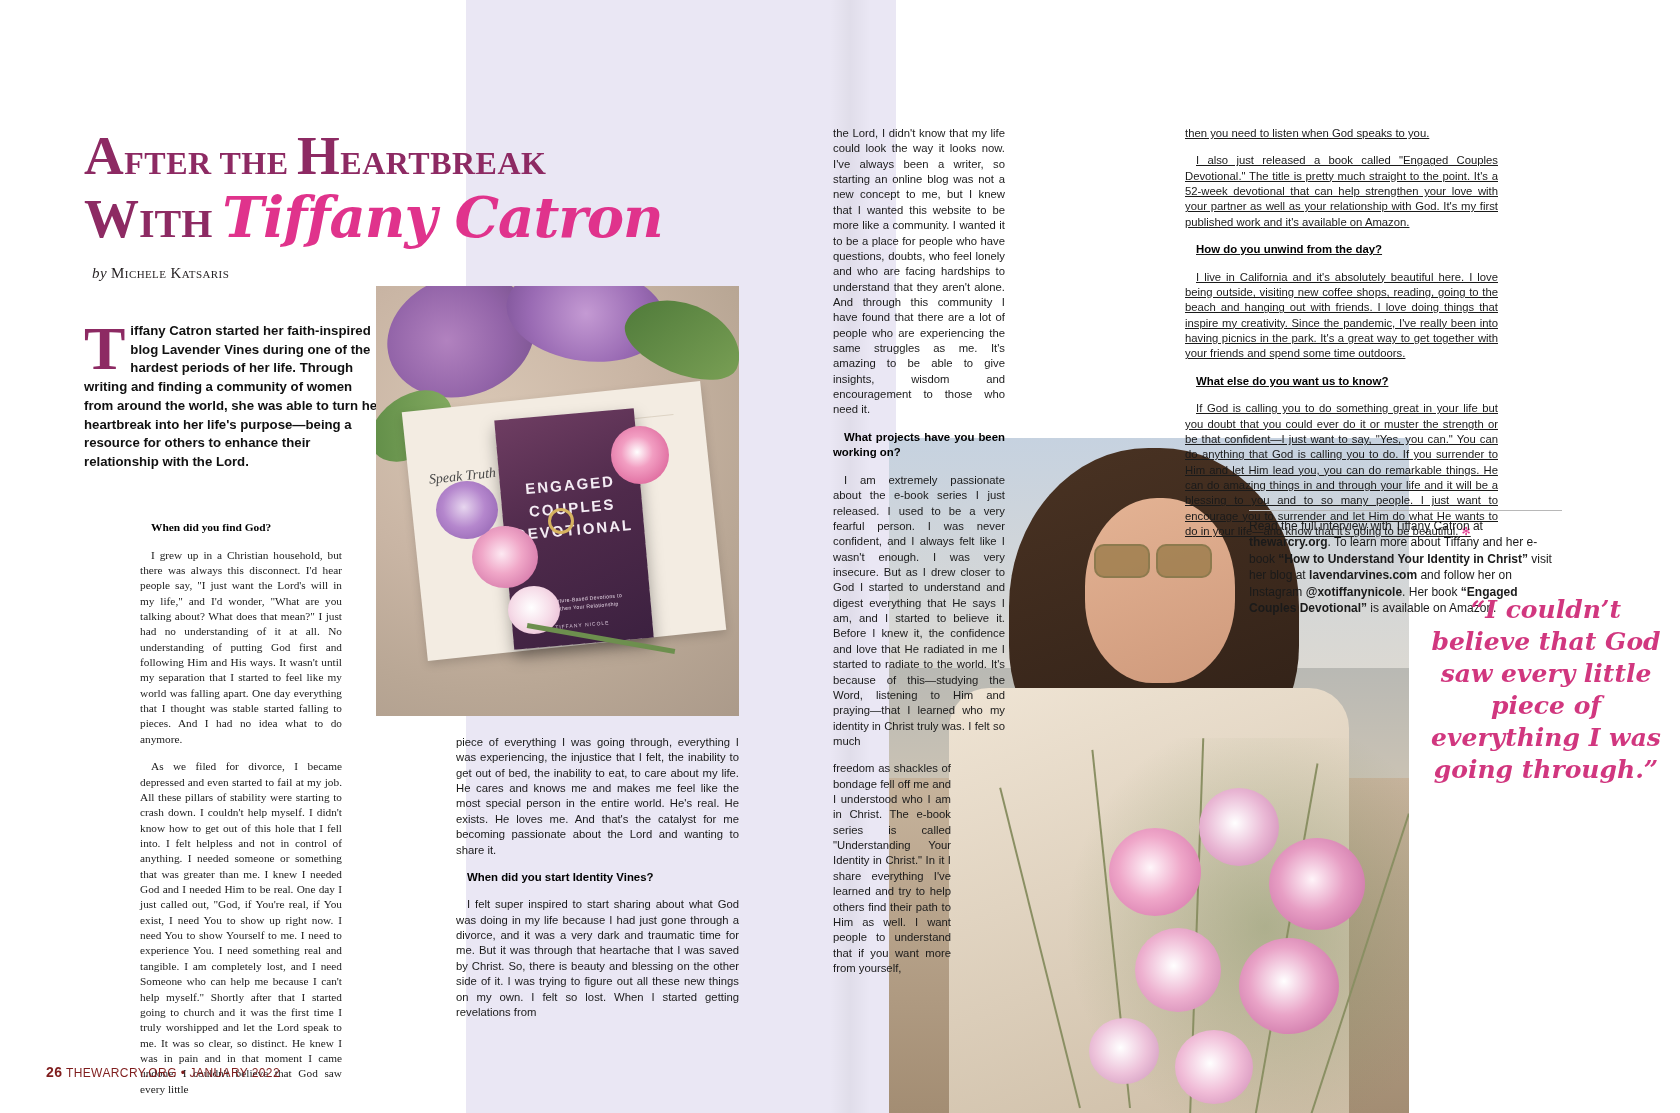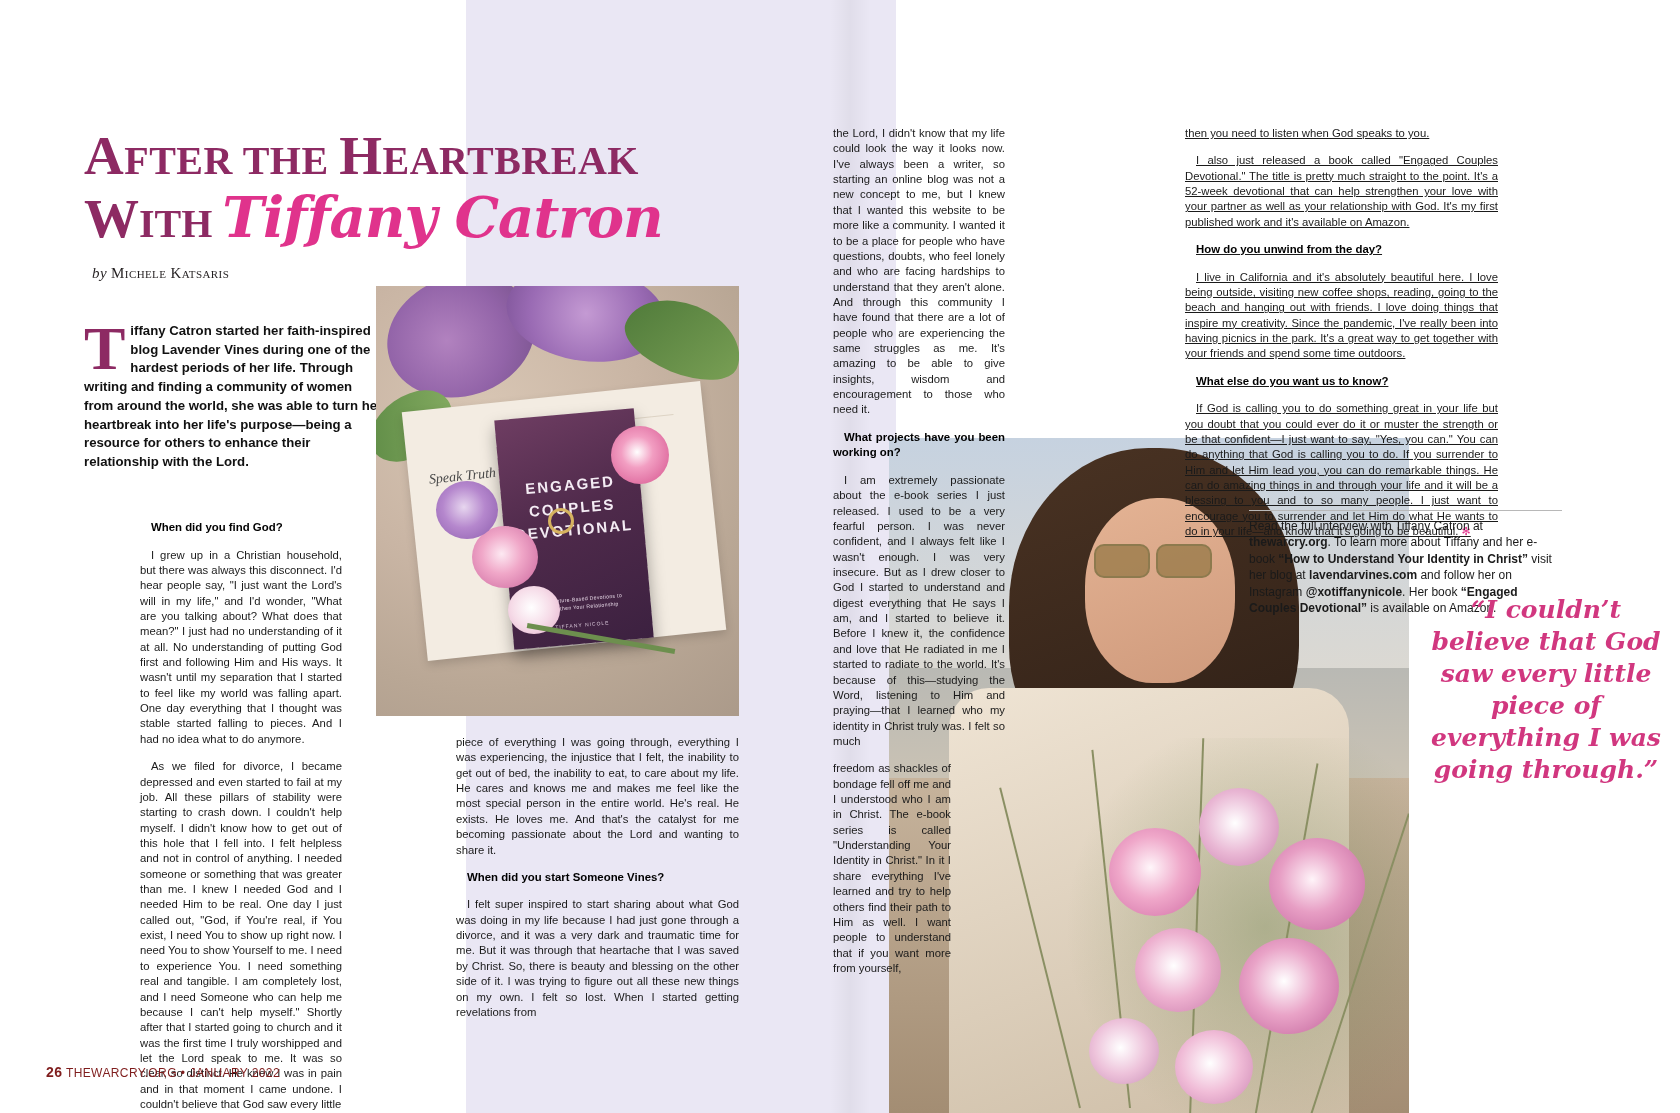--- a/index.html
+++ b/index.html
@@ -23,21 +23,21 @@
   .headline{position:absolute;left:84px;top:128px;width:620px;}
   .headline .l1{
     font-family:"Liberation Serif", serif;
     font-weight:bold;
     color:#8d2a63;
     font-size:55px;
     letter-spacing:0.5px;
     line-height:1.0;
     white-space:nowrap;
   }
-  .headline .l1 .sm{font-size:40px;}
+  .headline .l1 .sm{font-size:32px;}
   .headline .l2{
     font-family:"Liberation Serif", serif;
     font-weight:bold;
     color:#8d2a63;
     font-size:55px;
     line-height:1.0;
     margin-top:6px;
     white-space:nowrap;
   }
   .headline .l2 .sm{font-size:40px;}
@@ -90,21 +90,21 @@
   .col p.first{text-indent:0;}
   .qh{
     font-weight:bold;
     font-size:11.4px;
     margin:9px 0 1px 0;
     text-indent:0;
     color:#000;
   }
   .col .qh:first-child{margin-top:0;}
 
-  #col1{left:140px;top:520px;width:202px;}
+  #col1{left:140px;top:520px;width:202px;font-family:Liberation Serif, serif;}
   #col2{left:456px;top:723px;width:283px;}
   #col3{left:833px;top:114px;width:172px;}
   #col4{left:1185px;top:114px;width:313px;text-decoration:underline;}
 
   
   #col3 .narrow{width:118px;}
 
   
   .photo-book{
     position:absolute;left:376px;top:286px;width:363px;height:430px;
@@ -282,21 +282,21 @@
   </div>
 </div>
 
 <div class="col" id="col1">
     <p class="qh">When did you find God?</p>
     <p class="">I grew up in a Christian household, but there was always this disconnect. I'd hear people say, "I just want the Lord's will in my life," and I'd wonder, "What are you talking about? What does that mean?" I just had no understanding of it at all. No understanding of putting God first and following Him and His ways. It wasn't until my separation that I started to feel like my world was falling apart. One day everything that I thought was stable started falling to pieces. And I had no idea what to do anymore.</p>
     <p class="">As we filed for divorce, I became depressed and even started to fail at my job. All these pillars of stability were starting to crash down. I couldn't help myself. I didn't know how to get out of this hole that I fell into. I felt helpless and not in control of anything. I needed someone or something that was greater than me. I knew I needed God and I needed Him to be real. One day I just called out, "God, if You're real, if You exist, I need You to show up right now. I need You to show Yourself to me. I need to experience You. I need something real and tangible. I am completely lost, and I need Someone who can help me because I can't help myself." Shortly after that I started going to church and it was the first time I truly worshipped and let the Lord speak to me. It was so clear, so distinct. He knew I was in pain and in that moment I came undone. I couldn't believe that God saw every little</p>
   </div>
 <div class="col" id="col2">
     <p class="first">piece of everything I was going through, everything I was experiencing, the injustice that I felt, the inability to get out of bed, the inability to eat, to care about my life. He cares and knows me and makes me feel like the most special person in the entire world. He's real. He exists. He loves me. And that's the catalyst for me becoming passionate about the Lord and wanting to share it.</p>
-    <p class="qh">When did you start Someone Vines?</p>
+    <p class="qh">When did you start Identity Vines?</p>
     <p class="">I felt super inspired to start sharing about what God was doing in my life because I had just gone through a divorce, and it was a very dark and traumatic time for me. But it was through that heartache that I was saved by Christ. So, there is beauty and blessing on the other side of it. I was trying to figure out all these new things on my own. I felt so lost. When I started getting revelations from</p>
   </div>
 <div class="col" id="col3">
     <p class="first">the Lord, I didn't know that my life could look the way it looks now. I've always been a writer, so starting an online blog was not a new concept to me, but I knew that I wanted this website to be more like a community. I wanted it to be a place for people who have questions, doubts, who feel lonely and who are facing hardships to understand that they aren't alone. And through this community I have found that there are a lot of people who are experiencing the same struggles as me. It's amazing to be able to give insights, wisdom and encouragement to those who need it.</p>
     <p class="qh">What projects have you been working on?</p>
     <p class="">I am extremely passionate about the e-book series I just released. I used to be a very fearful person. I was never confident, and I always felt like I wasn't enough. I was very insecure. But as I drew closer to God I started to understand and digest everything that He says I am, and I started to believe it. Before I knew it, the confidence and love that He radiated in me I started to radiate to the world. It's because of this—studying the Word, listening to Him and praying—that I learned who my identity in Christ truly was. I felt so much</p>
     <p class="narrow first">freedom as shackles of bondage fell off me and I understood who I am in Christ. The e-book series is called "Understanding Your Identity in Christ." In it I share everything I've learned and try to help others find their path to Him as well. I want people to understand that if you want more from yourself,</p>
   </div>
 <div class="col" id="col4">
     <p class="first">then you need to listen when God speaks to you.</p>

